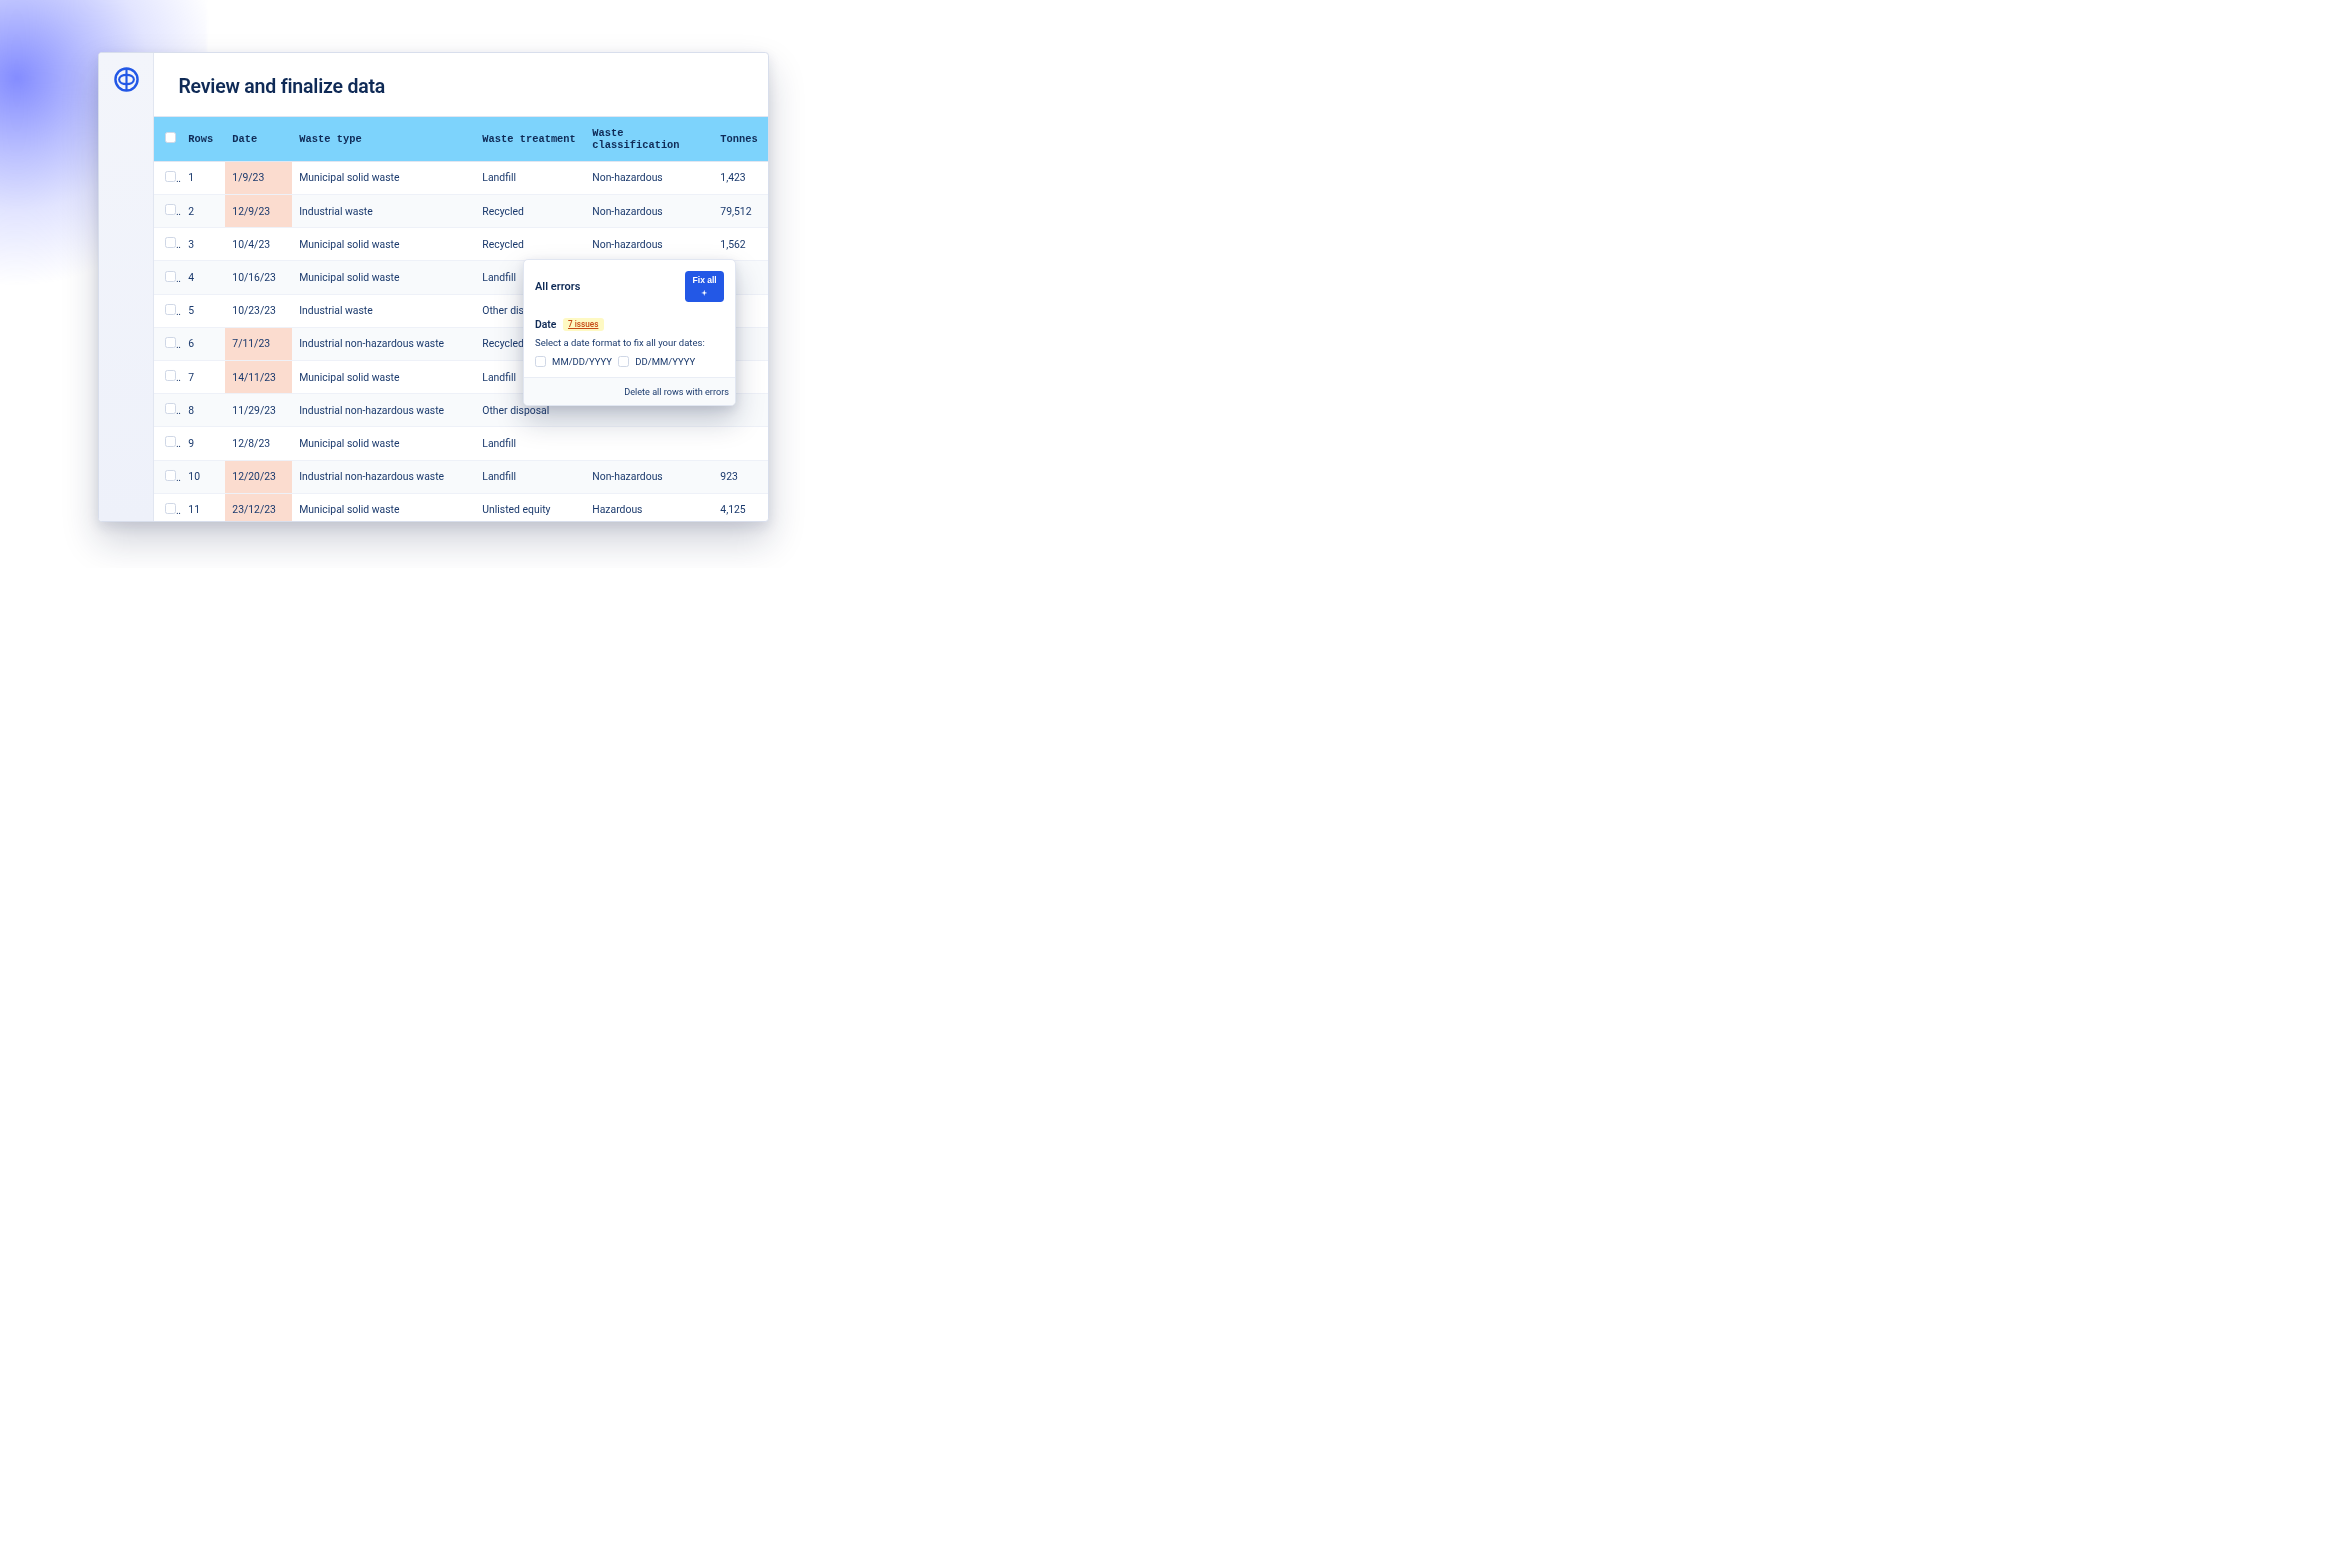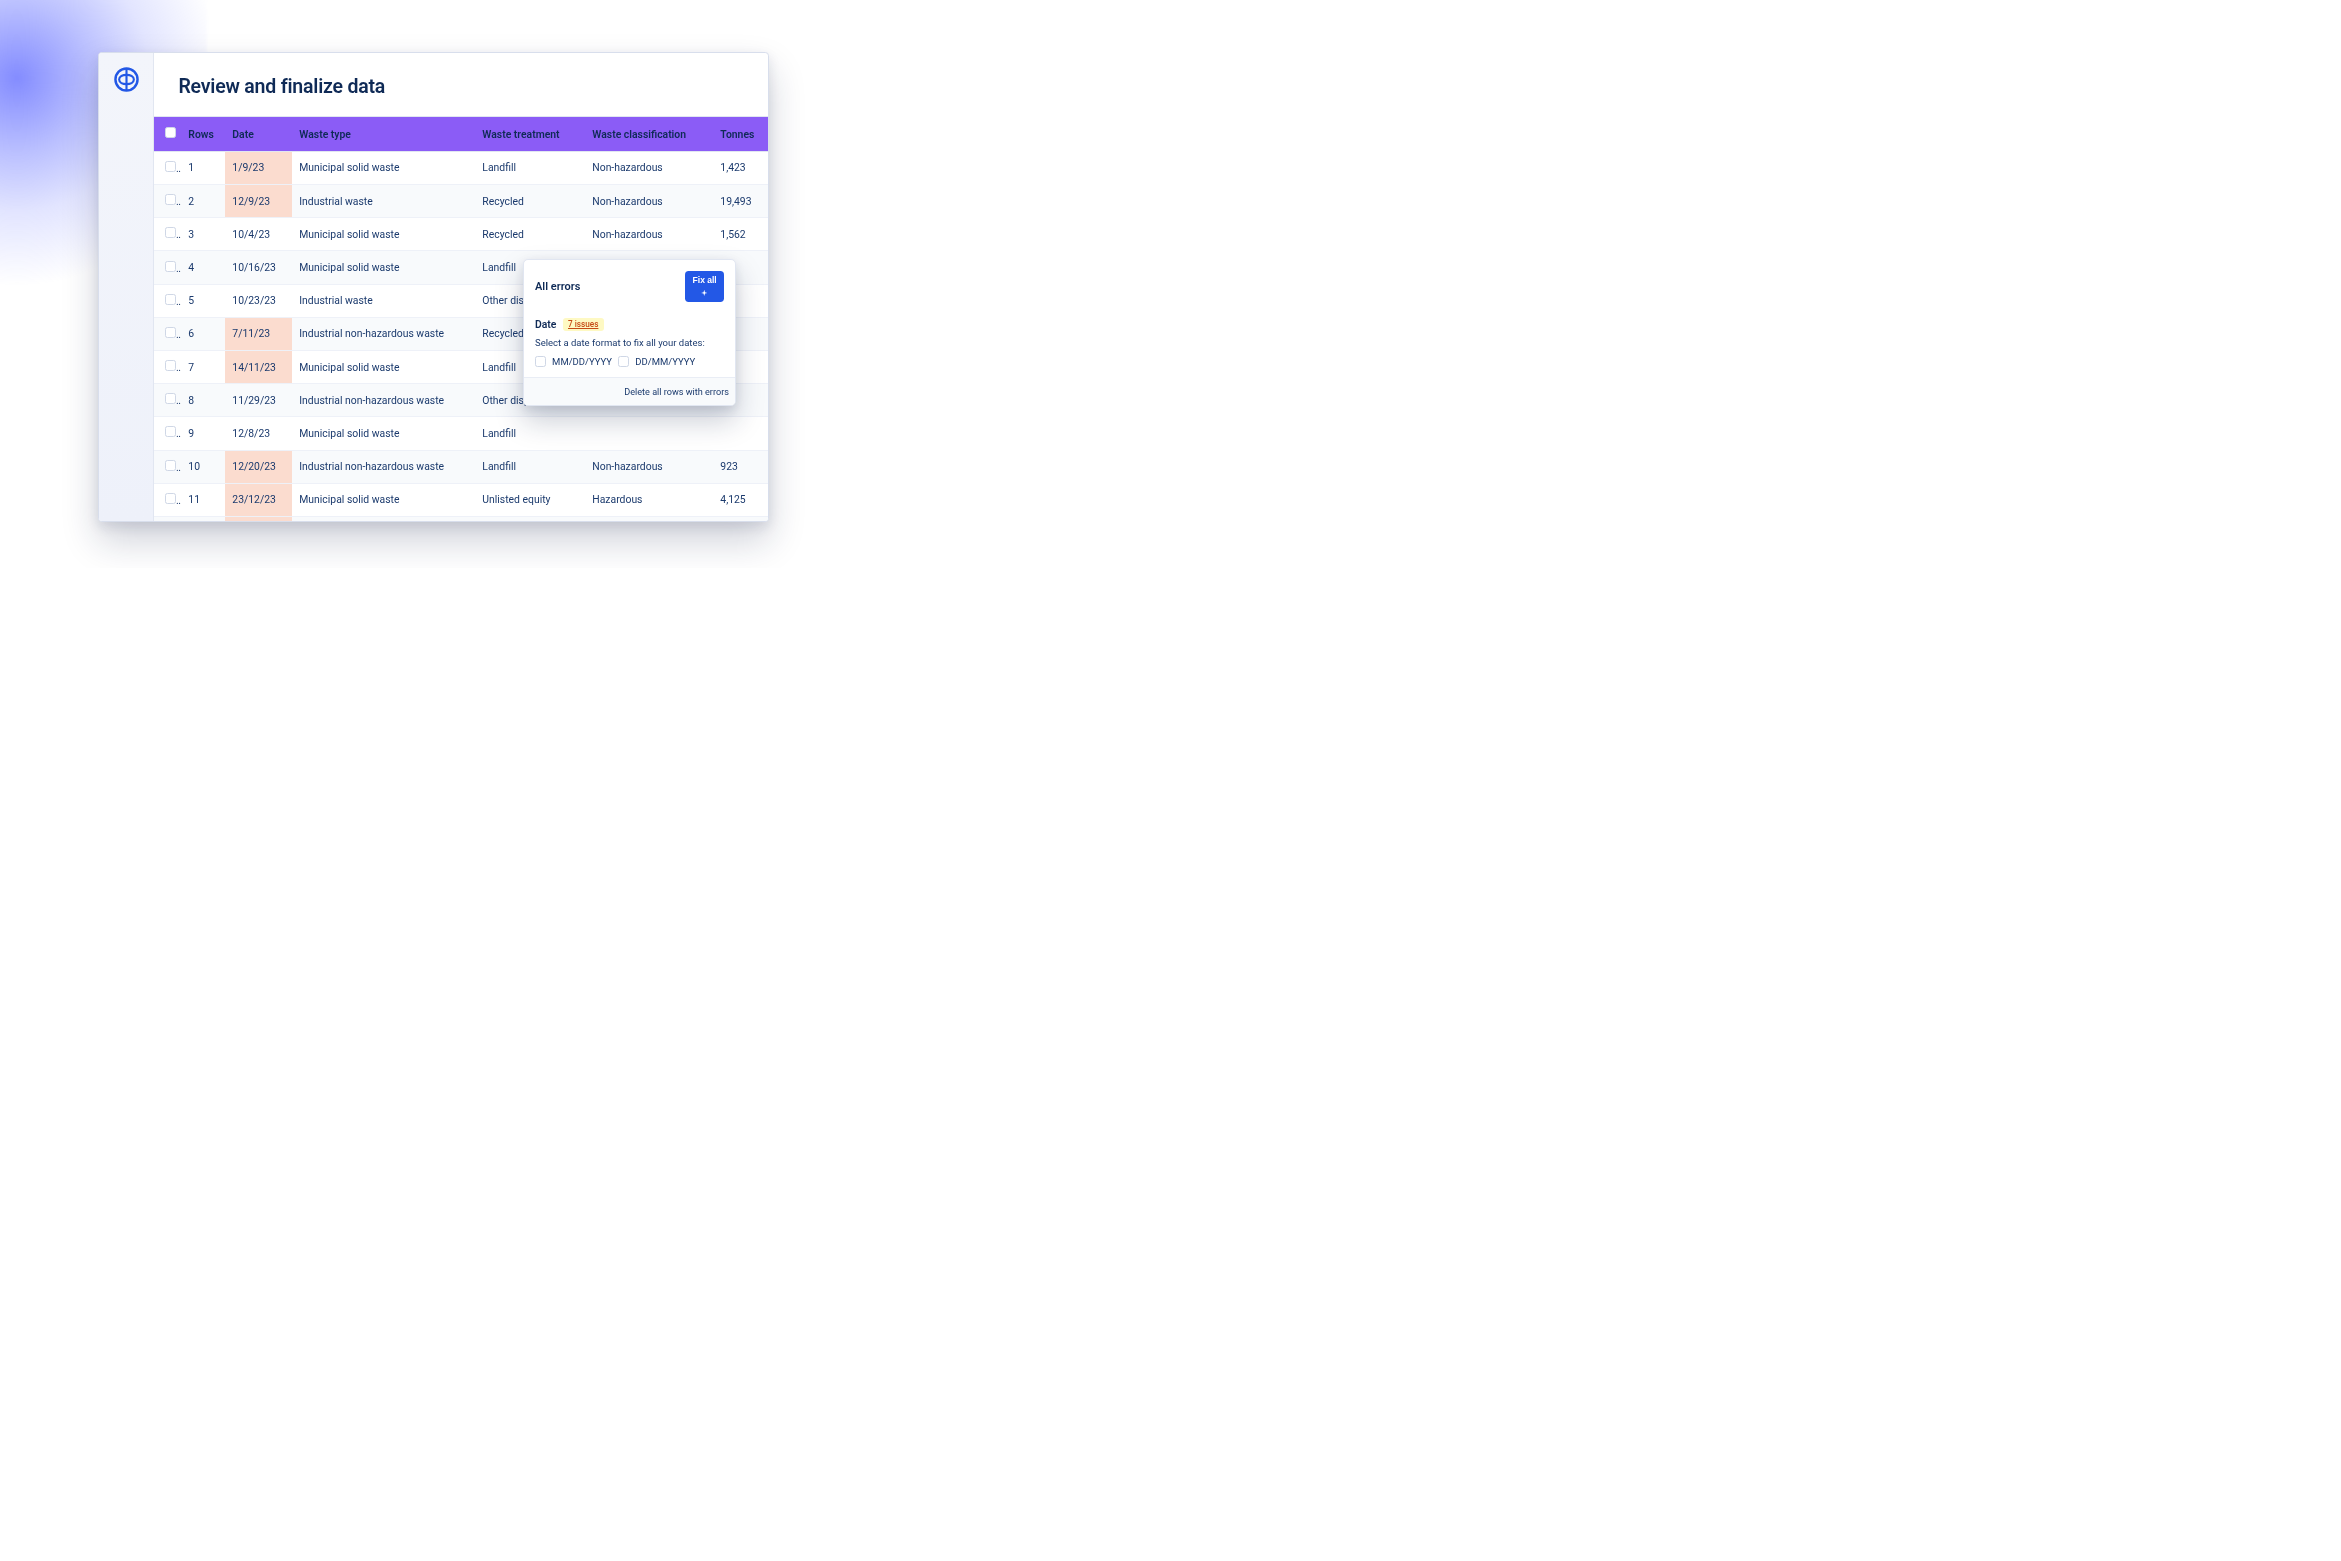--- a/index.html
+++ b/index.html
@@ -71,22 +71,23 @@
     width: 100%;
     border-collapse: collapse;
     table-layout: fixed;
   }
   thead th {
     text-align: left;
     font-size: 10.4px;
     font-weight: 600;
     color: #0f2a56;
     padding: 9.8px 7.3px;
-    background: #8b5cf6;
+    background: #7dd3fc;
     border-bottom: 0.6px solid #e1e6f1;
+    font-family: Liberation Mono, monospace;
   }
   thead th:first-child { padding-left: 11px; }
   tbody td {
     font-size: 10.4px;
     color: #1b3a6d;
     padding: 9.1px 7.3px;
     border-bottom: 0.6px solid #eef1f8;
     white-space: nowrap;
     overflow: hidden;
     text-overflow: ellipsis;
@@ -225,21 +226,21 @@
               <td>Non-hazardous</td>
               <td>1,423</td>
             </tr>
             <tr>
               <td><span class="chk"></span></td>
               <td>2</td>
               <td class="err">12/9/23</td>
               <td>Industrial waste</td>
               <td>Recycled</td>
               <td>Non-hazardous</td>
-              <td>19,493</td>
+              <td>79,512</td>
             </tr>
             <tr>
               <td><span class="chk"></span></td>
               <td>3</td>
               <td class="">10/4/23</td>
               <td>Municipal solid waste</td>
               <td>Recycled</td>
               <td>Non-hazardous</td>
               <td>1,562</td>
             </tr>

